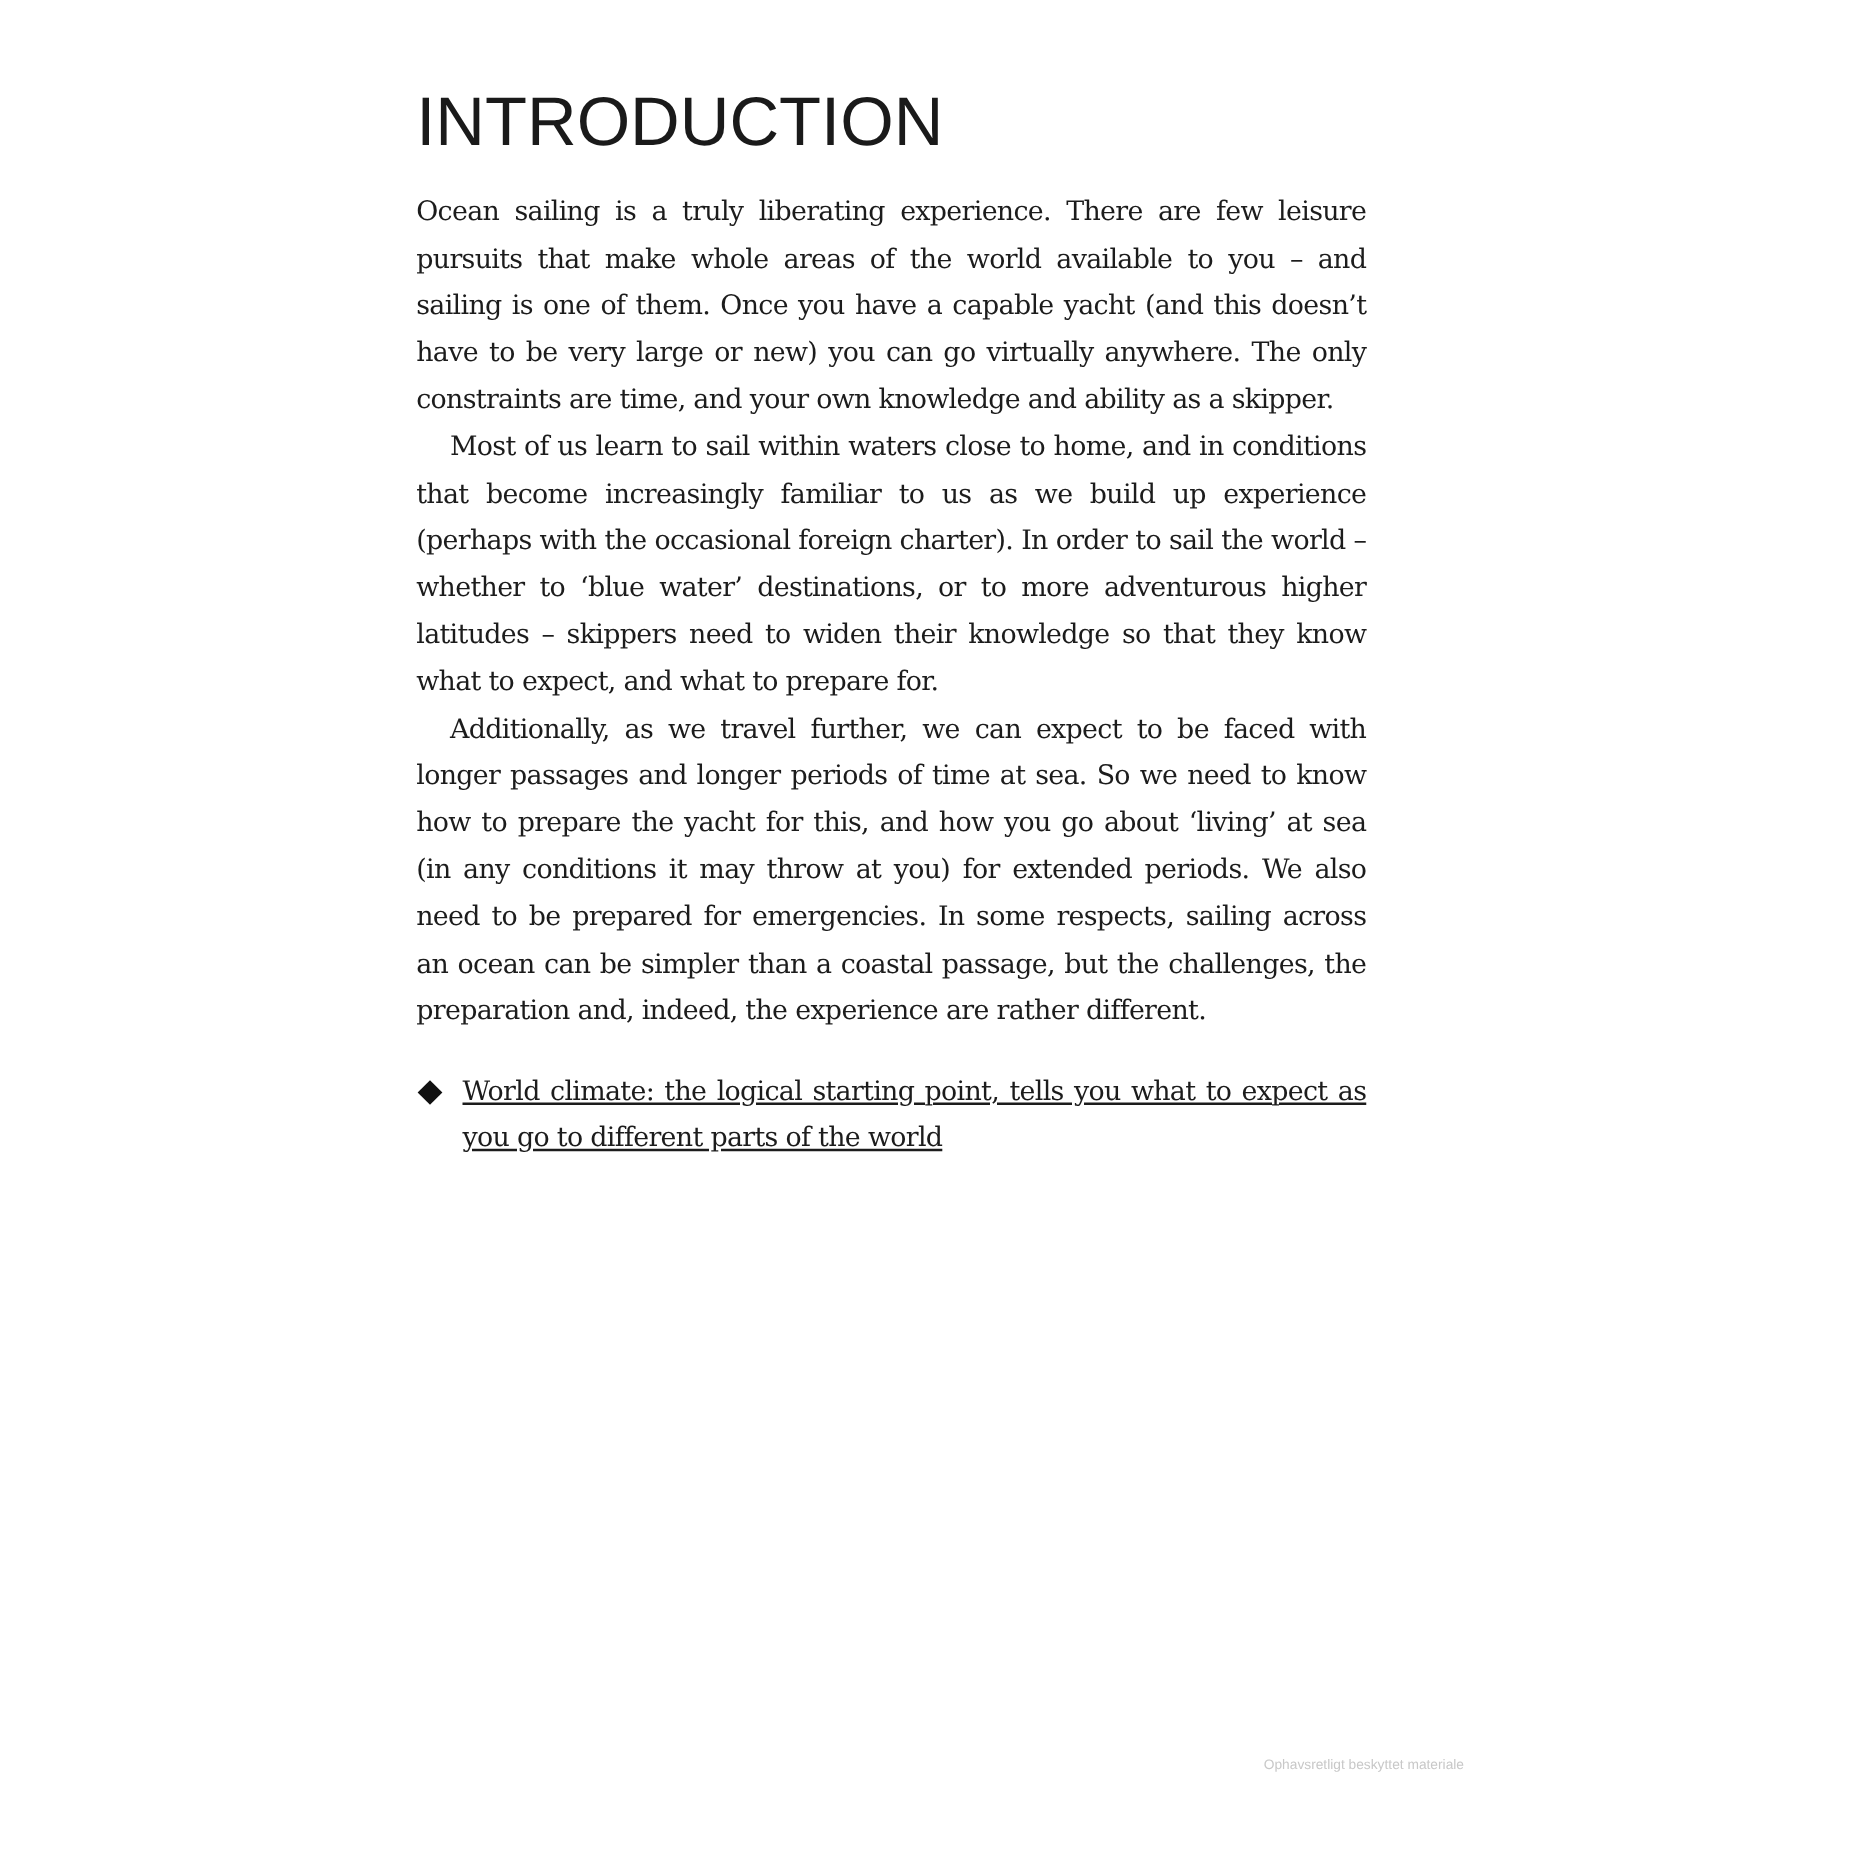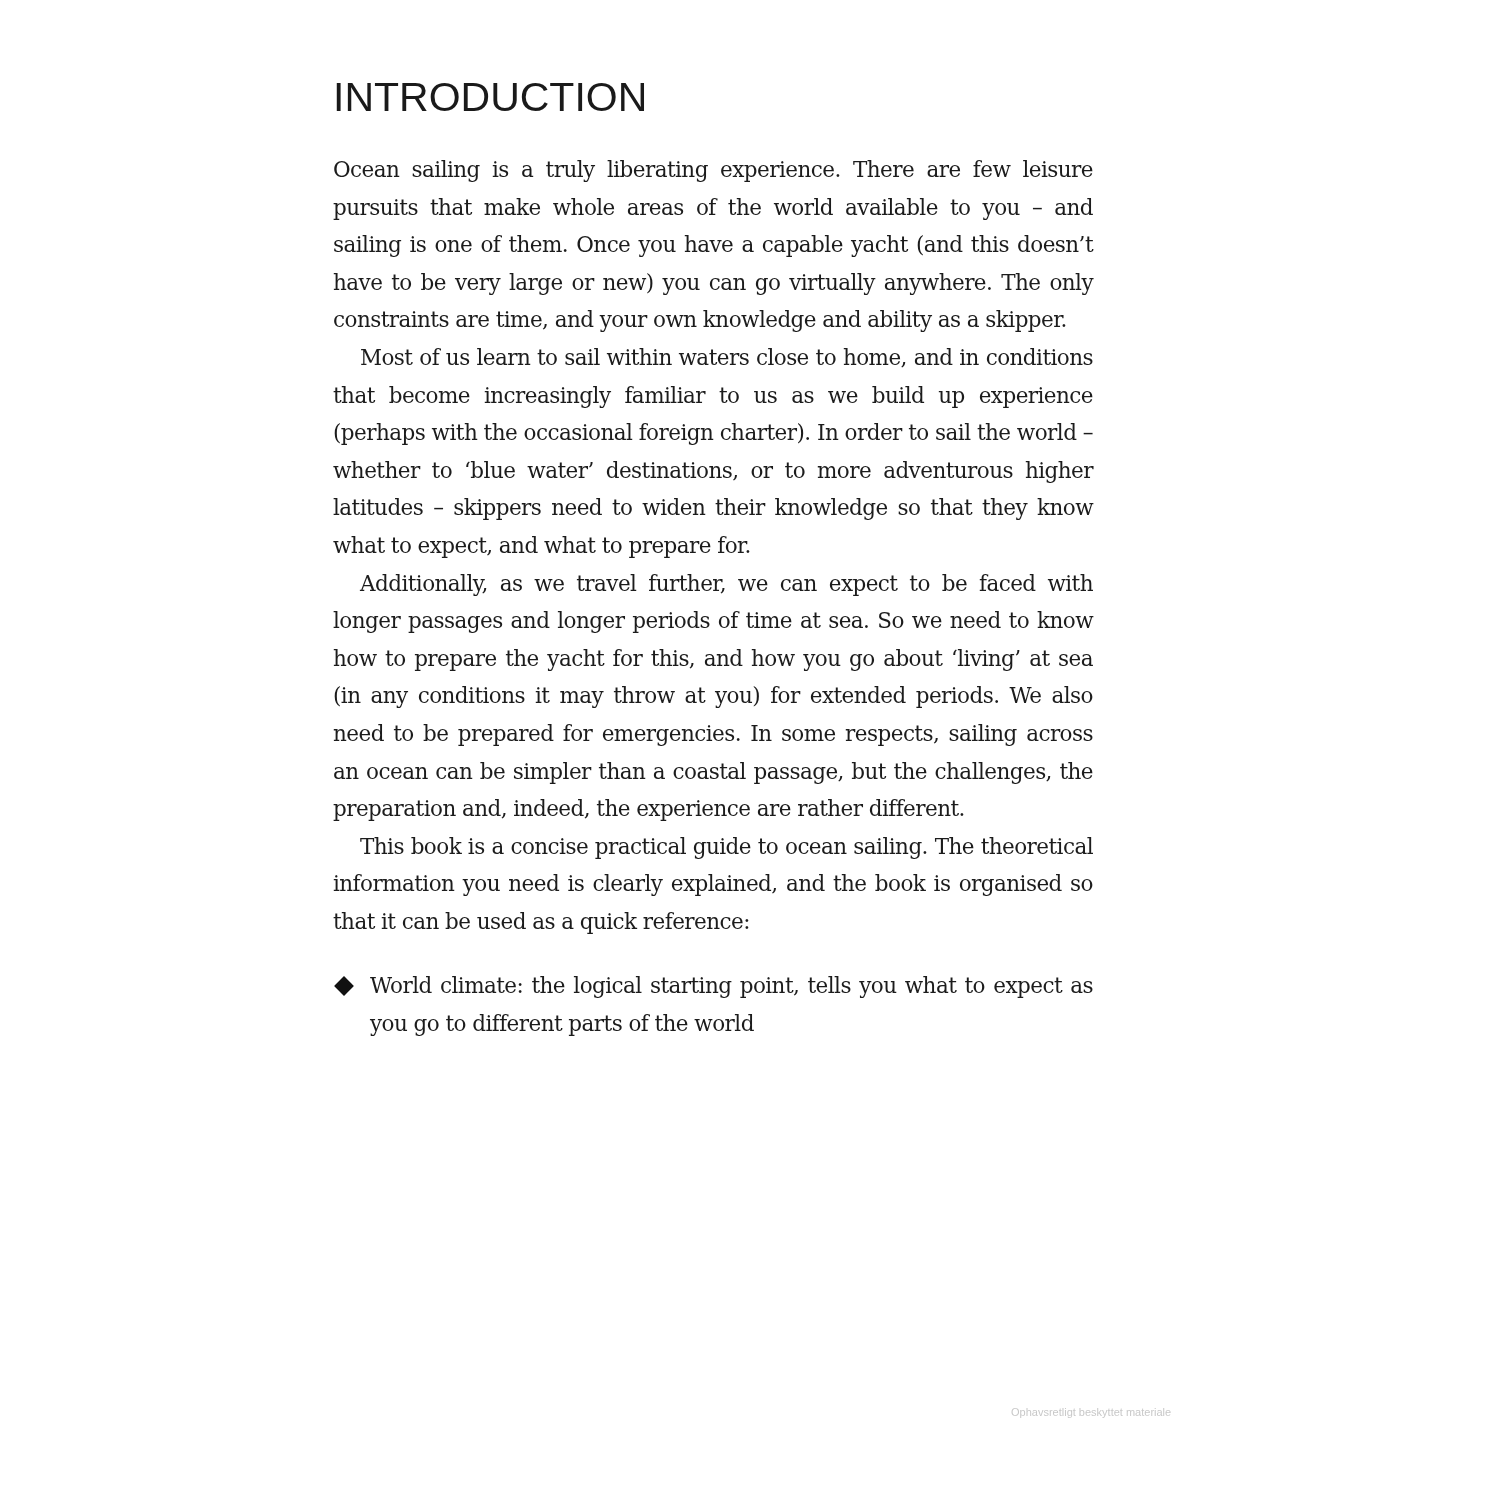--- a/index.html
+++ b/index.html
@@ -19,21 +19,21 @@
       top: 0;
       width: 760px;
     }
     .heading {
       position: absolute;
       left: 0;
       top: 74px;
       margin: 0;
       font-family: "Liberation Sans", sans-serif;
       font-weight: normal;
-      font-size: 41px;
+      font-size: 55px;
       line-height: 46px;
       color: #1a1a1a;
       letter-spacing: 0px;
       white-space: nowrap;
     }
     .body-text {
       position: absolute;
       left: 0;
       top: 151px;
       width: 760px;
@@ -54,20 +54,21 @@
     }
     .bullets {
       list-style: none;
       margin: 27px 0 0 0;
       padding: 0;
     }
     .bullet {
       position: relative;
       padding-left: 37px;
       margin: 0;
+      text-decoration: underline;
     }
     .bullet-icon {
       position: absolute;
       left: 1px;
       top: 9px;
       width: 20px;
       height: 20px;
       display: inline-block;
     }
     .bullet-icon::before {
@@ -98,21 +99,20 @@
 </head>
 <body>
 
 <div class="page">
   <h1 class="heading">INTRODUCTION</h1>
 
   <div class="body-text">
     <p class="para">Ocean sailing is a truly liberating experience. There are few leisure pursuits that make whole areas of the world available to you – and sailing is one of them. Once you have a capable yacht (and this doesn’t have to be very large or new) you can go virtually anywhere. The only constraints are time, and your own knowledge and ability as a skipper.</p>
     <p class="para indent">Most of us learn to sail within waters close to home, and in conditions that become increasingly familiar to us as we build up experience (perhaps with the occasional foreign charter). In order to sail the world – whether to ‘blue water’ destinations, or to more adventurous higher latitudes – skippers need to widen their knowledge so that they know what to expect, and what to prepare for.</p>
     <p class="para indent">Additionally, as we travel further, we can expect to be faced with longer passages and longer periods of time at sea. So we need to know how to prepare the yacht for this, and how you go about ‘living’ at sea (in any conditions it may throw at you) for extended periods. We also need to be prepared for emergencies. In some respects, sailing across an ocean can be simpler than a coastal passage, but the challenges, the preparation and, indeed, the experience are rather different.</p>
-    <p class="para indent">This book is a concise practical guide to ocean sailing. The theoretical information you need is clearly explained, and the book is organised so that it can be used as a quick reference:</p>
 
     <ul class="bullets">
       <li class="bullet">
         <span class="bullet-icon"></span>
         <span class="bullet-text">World climate: the logical starting point, tells you what to expect as you go to different parts of the world</span>
       </li>
     </ul>
   </div>
 </div>
 

